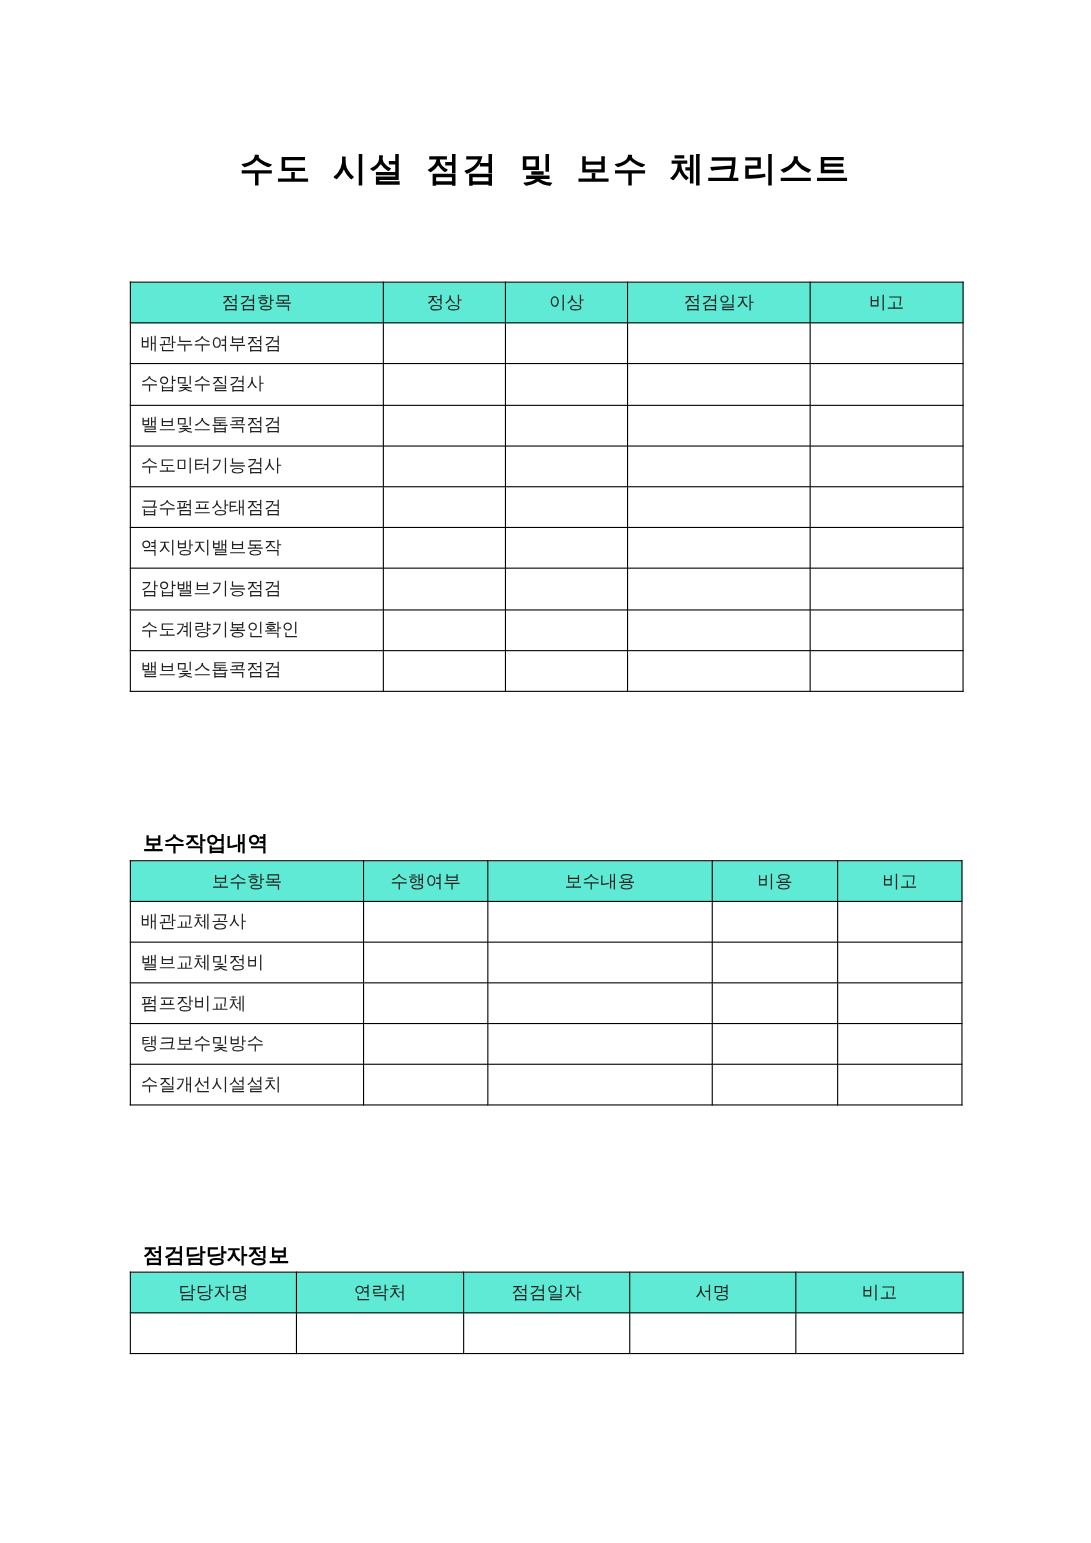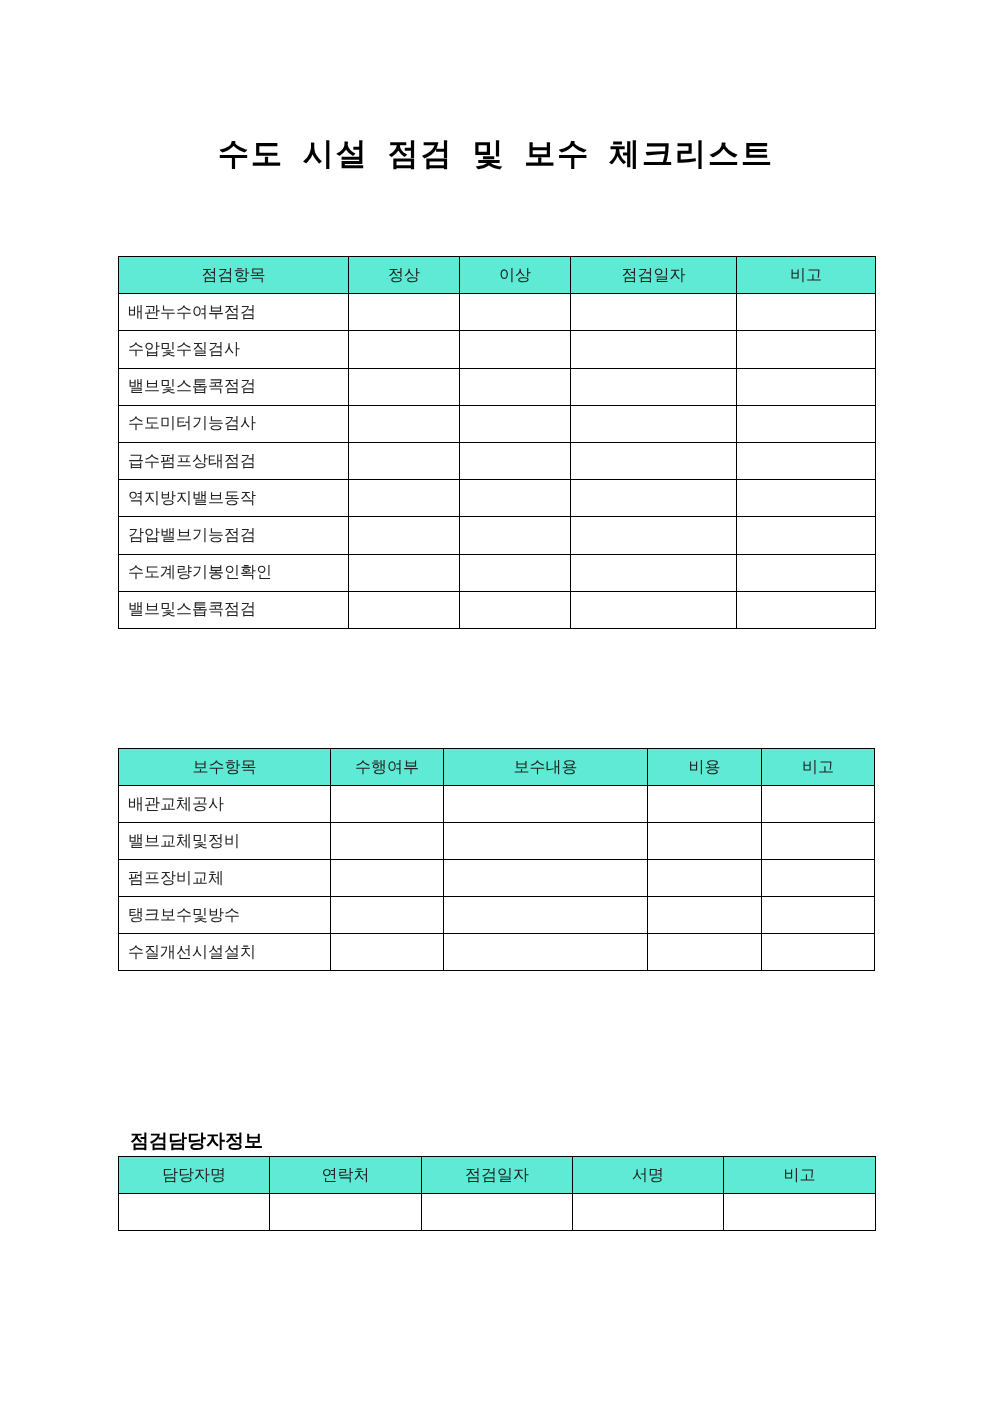--- a/index.html
+++ b/index.html
@@ -58,21 +58,21 @@
       text-align: left;
       padding-left: 9px;
       color: #222;
     }
     td.blank {
       background: #ffffff;
     }
     #inspection-table { top: 256px; }
     #inspection-table th, #inspection-table td { height: 36.2px; }
     #repair-title { top: 742px; }
-    #repair-table { top: 748px; padding-left: 16px; }
+    #repair-table { top: 782px; padding-left: 16px; }
     #repair-table th, #repair-table td { height: 36px; }
     #manager-title { top: 1116px; }
     #manager-table { top: 1156px; }
     #manager-table th, #manager-table td { height: 36px; }
   </style>
 </head>
 <body>
 
 <h1 class="page-title">수도 시설 점검 및 보수 체크리스트</h1>
 

